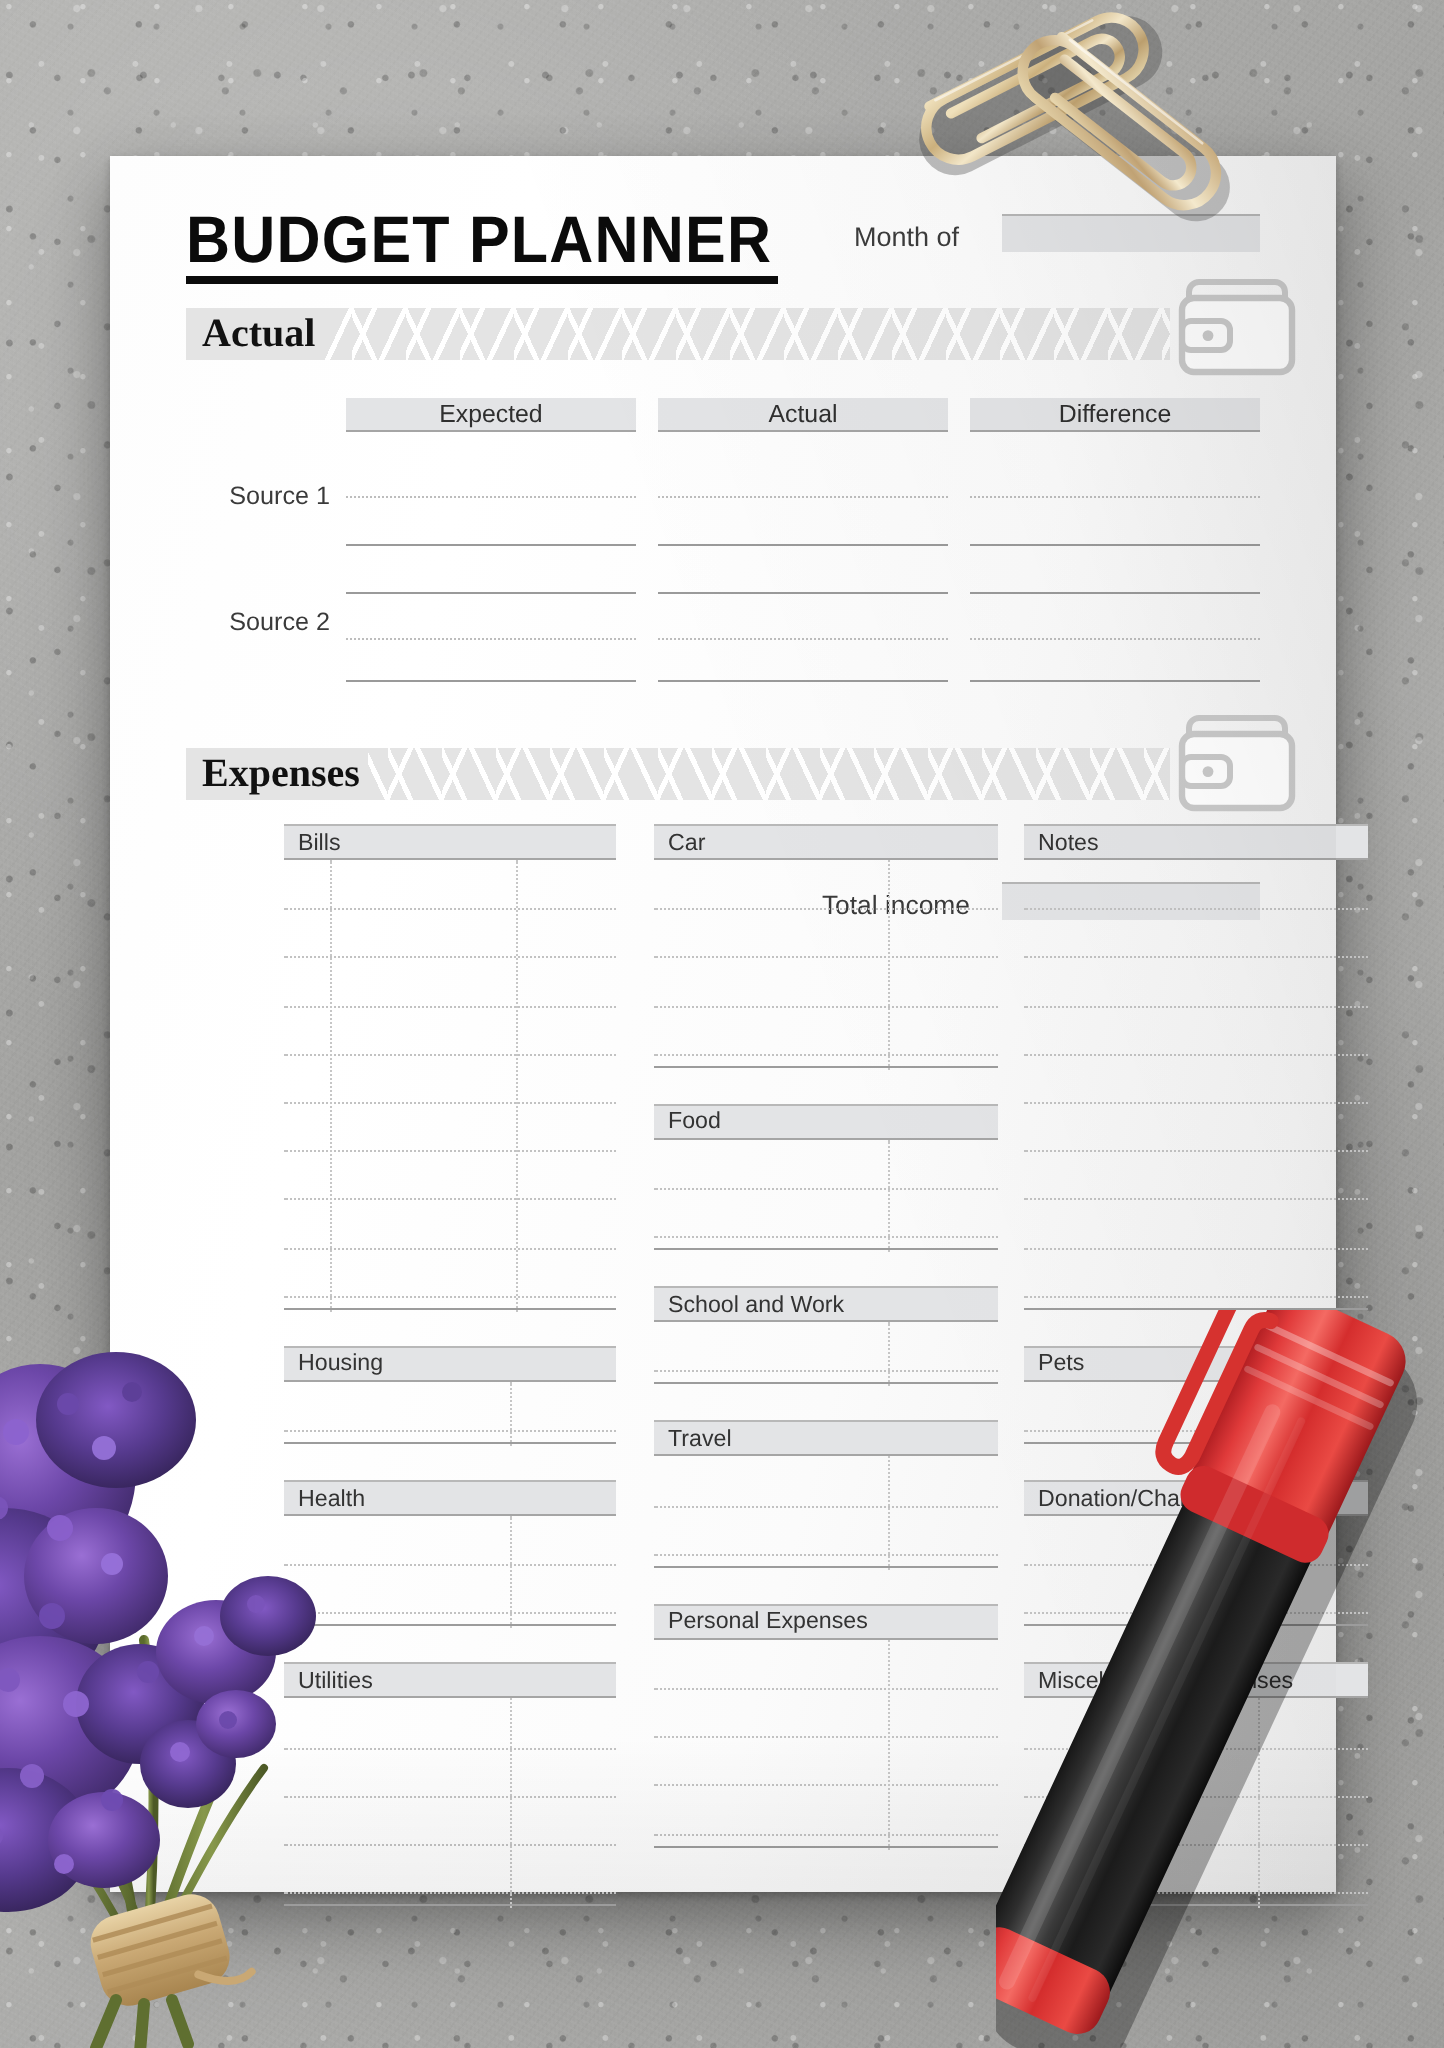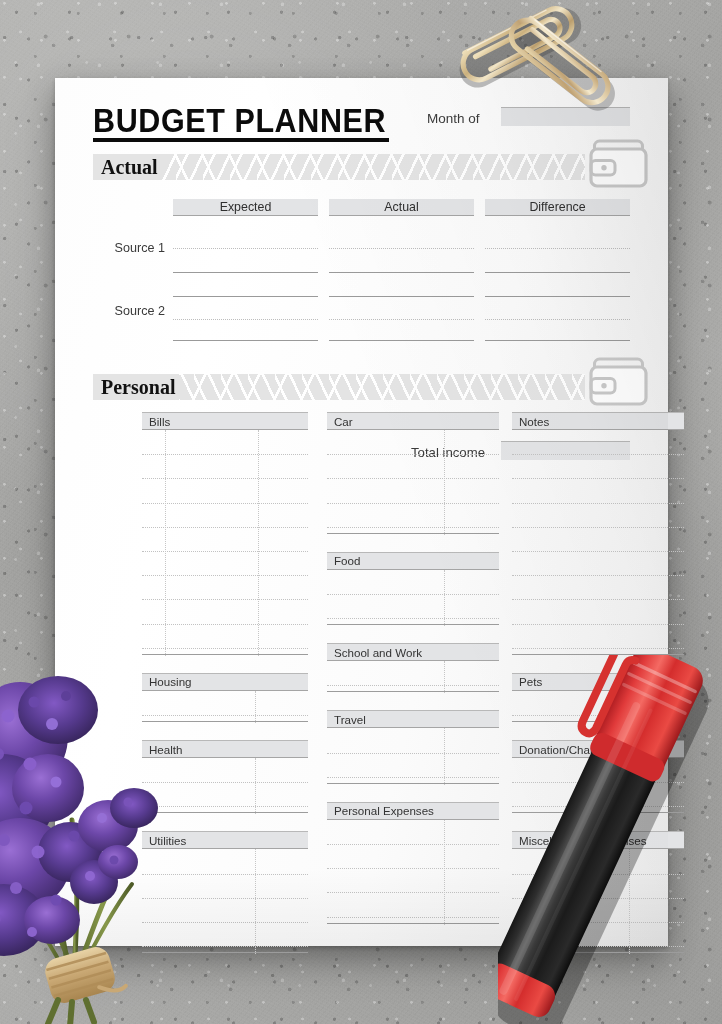--- a/index.html
+++ b/index.html
@@ -280,21 +280,21 @@
         <div class="inc-line c1 ln-sol" style="top:141px;"></div>
         <div class="inc-line c2 ln-sol" style="top:141px;"></div>
 
         <div class="total-label">Total income</div>
         <div class="total-field"></div>
       </div>
 
       <div class="banner" style="top:296px;">
         <div class="banner-bg"></div>
         <div class="chev-l"></div>
-        <div class="banner-label">Personal</div>
+        <div class="banner-label">Expenses</div>
       </div>
       <div class="wallet" style="left:495px; top:278px;">
         <svg viewBox="0 0 62 52" aria-hidden="true">
           <rect x="6.5" y="3" width="48" height="13" rx="5" ry="5" fill="none" stroke="#c9c9c9" stroke-width="3"></rect>
           <rect x="3" y="11" width="55" height="37" rx="6" ry="6" fill="#ffffff" stroke="#c9c9c9" stroke-width="3.2"></rect>
           <rect x="3" y="22.5" width="24" height="14.5" rx="4.5" ry="4.5" fill="none" stroke="#c9c9c9" stroke-width="3"></rect>
           <circle cx="16" cy="29.8" r="2.7" fill="#c9c9c9"></circle>
         </svg>
       </div>
 

